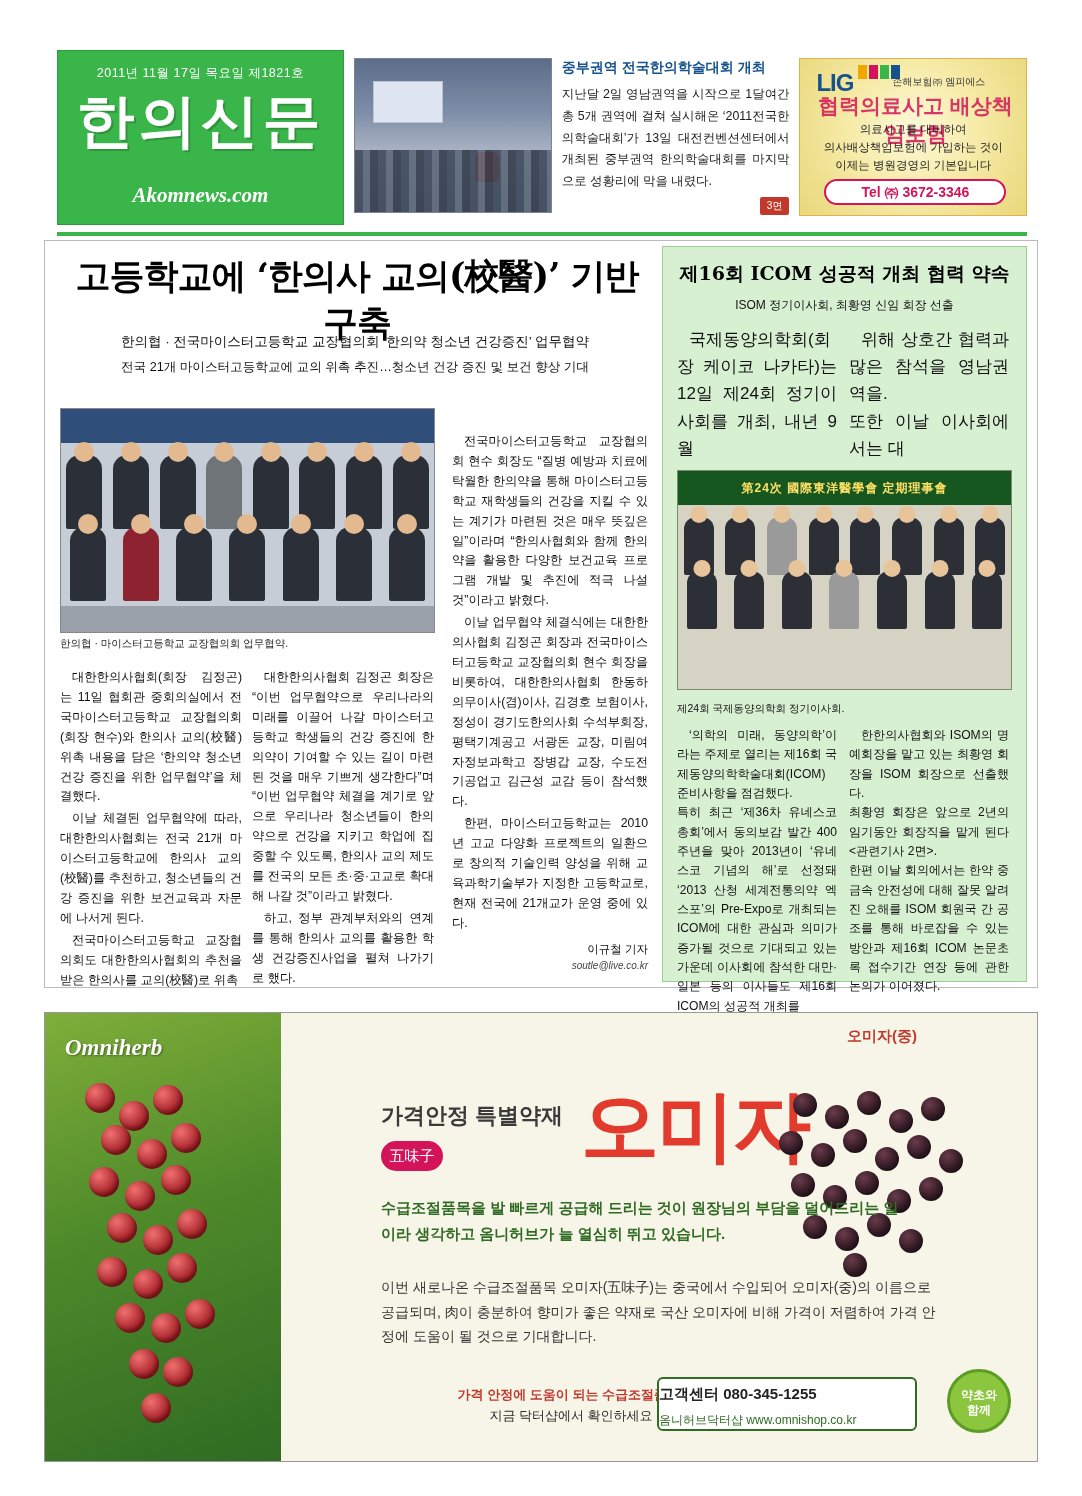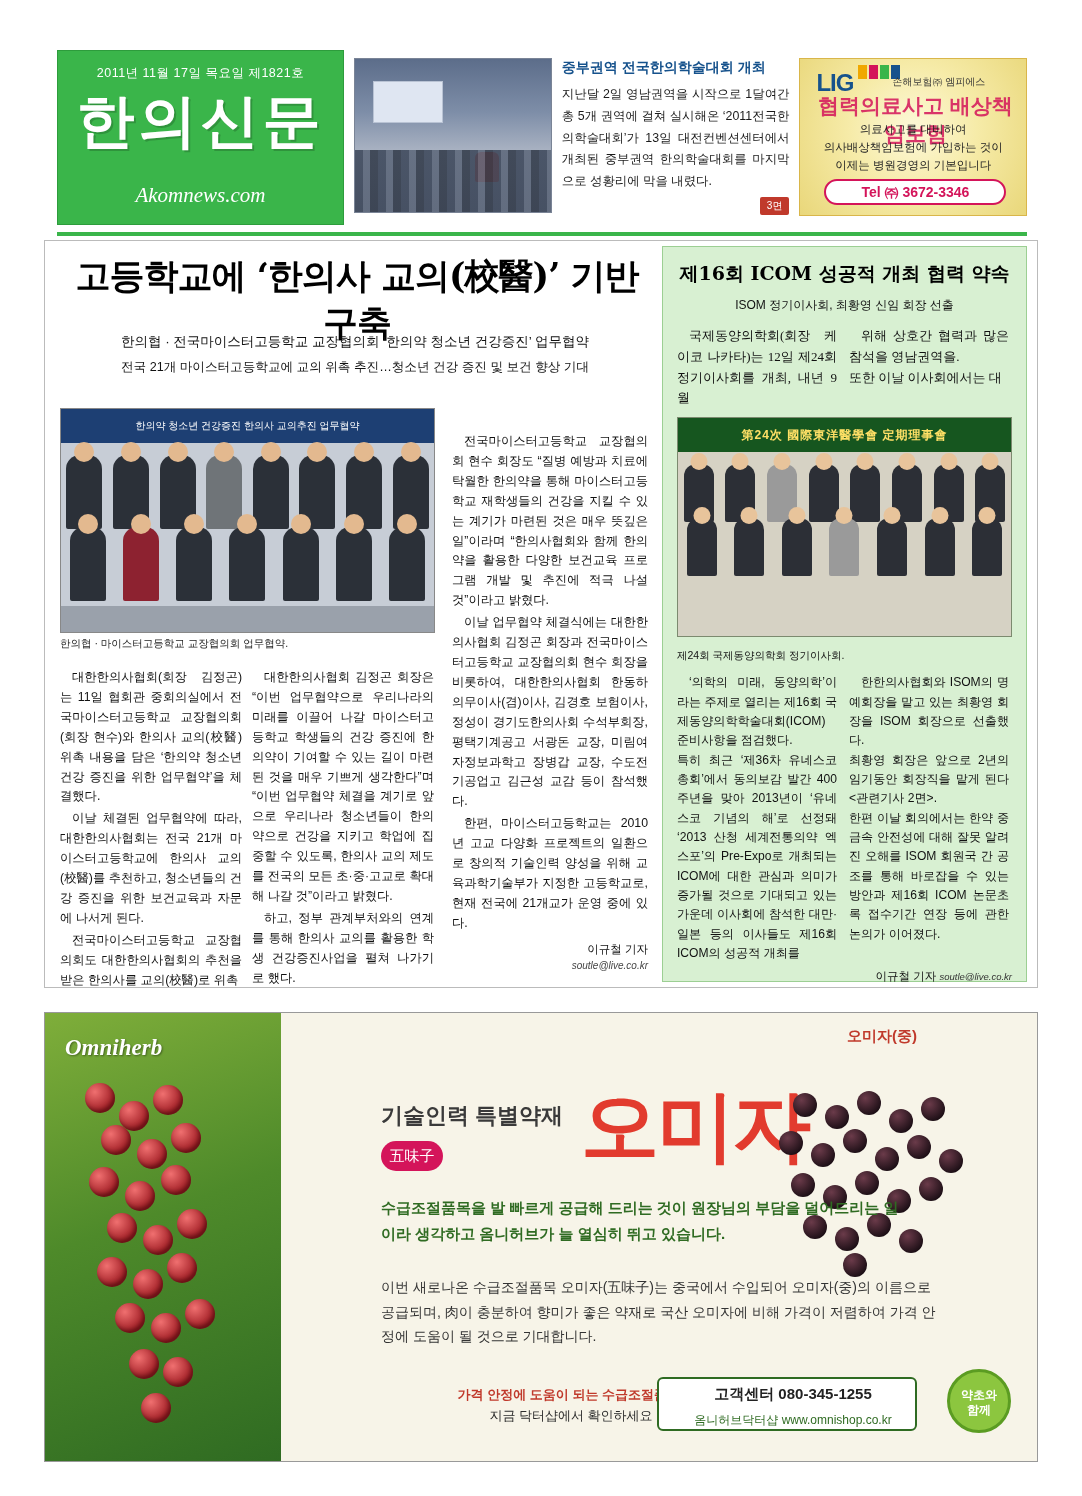--- a/index.html
+++ b/index.html
@@ -30,21 +30,21 @@
     color:#ffffff; font-size:12.5px; letter-spacing:.5px;
   }
   .logo-title {
     position:absolute; top:32px; left:0; width:100%; text-align:center;
     color:#ffffff; font-size:58px; font-weight:bold; letter-spacing:4px;
     font-family:"DejaVu Serif", serif;
     text-shadow:2px 2px 0 rgba(0,0,0,.18);
   }
   .logo-url {
     position:absolute; bottom:16px; left:0; width:100%; text-align:center;
-    color:#ffffff; font-size:21px; font-style:italic; font-family:"Liberation Serif", serif;
+    color:#ffffff; font-size:21px; font-style:italic; font-family:"Liberation Serif", serif;font-weight:bold;
   }
 
   .lead-photo {
     width:200px; height:155px; margin-top:8px;
     background:linear-gradient(180deg,#5c6d8a 0%, #7e8ea8 35%, #a9b2c2 60%, #8d93a4 100%);
     border:1px solid #7a8496; position:relative; overflow:hidden;
   }
   .lead-photo .screen {
     position:absolute; left:18px; top:22px; width:70px; height:42px;
     background:#dfe6f2; border:1px solid #b9c3d4;
@@ -173,21 +173,21 @@
   .side-head {
     margin-top:14px; text-align:center; font-size:19px; font-weight:bold; color:#000;
     font-family:"DejaVu Serif", serif;
   }
   .side-deck {
     margin-top:10px; text-align:center; font-size:12px; color:#111;
   }
   .side-cols {
     display:flex; gap:12px; padding:12px 14px 0 14px;
   }
-  .side-cols .sc { width:160px; font-size:13px; line-height:1.6; text-align:justify;font-family:Liberation Serif, serif; }
+  .side-cols .sc { width:160px; font-size:17px; line-height:1.6; text-align:justify; }
   .side-cols .sc p { margin:0; text-indent:12px; }
   .side-photo {
     margin:8px 14px 12px 14px; height:220px; border:1px solid #7c8a6f;
     background:linear-gradient(180deg,#1f5f2f 0 34px,#d6d2c4 34px 100%);
     position:relative; overflow:hidden;
   }
   .side-photo .sbanner {
     position:absolute; top:0; left:0; width:100%; height:34px; background:#16561f;
     color:#ffe066; font-size:12px; font-weight:bold; text-align:center; line-height:34px;
     letter-spacing:1px;
@@ -260,21 +260,21 @@
     position:absolute; left:100px; top:262px; width:560px; font-size:14px; line-height:1.75;
     color:#333;
   }
   .ad-foot-left {
     position:absolute; left:150px; bottom:34px; width:280px; text-align:center;
     font-size:13px; line-height:1.6; color:#2b2b2b;
   }
   .ad-foot-left .b1 { font-weight:bold; color:#c0392b; }
   .ad-callbox {
     position:absolute; right:120px; bottom:30px; width:260px; height:54px;
-    border:2px solid #2f6b22; border-radius:6px; background:#fff; text-align:center;padding-left:12px;
+    border:2px solid #2f6b22; border-radius:6px; background:#fff; 
   }
   .ad-callbox .t1 { font-size:15px; font-weight:bold; color:#222; margin-top:6px; }
   .ad-callbox .t2 { font-size:12px; color:#2f6b22; margin-top:8px; }
   .ad-roundseal {
     position:absolute; right:26px; bottom:28px; width:64px; height:64px; border-radius:50%;
     background:#8cc63f; border:3px solid #5b9c22; color:#fff; font-size:12px;
     text-align:center; line-height:1.25; padding-top:16px; font-weight:bold;
   }
   .page-border {
     position:absolute; left:44px; top:240px; width:994px; height:748px;
@@ -326,21 +326,20 @@
   <div class="rule-green"></div>
   <div class="page-border"></div>
 
   <div class="main-headline">고등학교에 ‘한의사 교의(校醫)’ 기반 구축</div>
   <div class="sub-deck">
     <div>한의협 · 전국마이스터고등학교 교장협의회 ‘한의약 청소년 건강증진’ 업무협약</div>
     <div class="l2">전국 21개 마이스터고등학교에 교의 위촉 추진…청소년 건강 증진 및 보건 향상 기대</div>
   </div>
 
   <div class="photo-main">
-    <div class="banner">한의약 청소년 건강증진 한의사 교의추진 업무협약</div>
     <div class="row back">
       <div class="p"></div>
         <div class="p"></div>
         <div class="p"></div>
         <div class="p f"></div>
         <div class="p"></div>
         <div class="p"></div>
         <div class="p"></div>
         <div class="p"></div>
     </div>
@@ -454,21 +453,21 @@
       <div class="berry" style="left:106px;top:300px"></div>
       <div class="berry" style="left:140px;top:286px"></div>
       <div class="berry" style="left:84px;top:336px"></div>
       <div class="berry" style="left:118px;top:344px"></div>
       <div class="berry" style="left:96px;top:380px"></div>
       <div class="omniherb">Omniherb</div>
     </div>
 
     <div class="ad-body">
       <div class="ad-label-omi">오미자(중)</div>
-      <div class="ad-kicker">기술인력 특별약재</div>
+      <div class="ad-kicker">가격안정 특별약재</div>
       <div class="ad-seal">五味子</div>
       <div class="ad-bigword">오미자</div>
 
       <div class="ad-darkberries">
         <div class="db" style="left:60px;top:40px"></div>
         <div class="db" style="left:92px;top:52px"></div>
         <div class="db" style="left:124px;top:38px"></div>
         <div class="db" style="left:156px;top:56px"></div>
         <div class="db" style="left:188px;top:44px"></div>
         <div class="db" style="left:46px;top:78px"></div>

